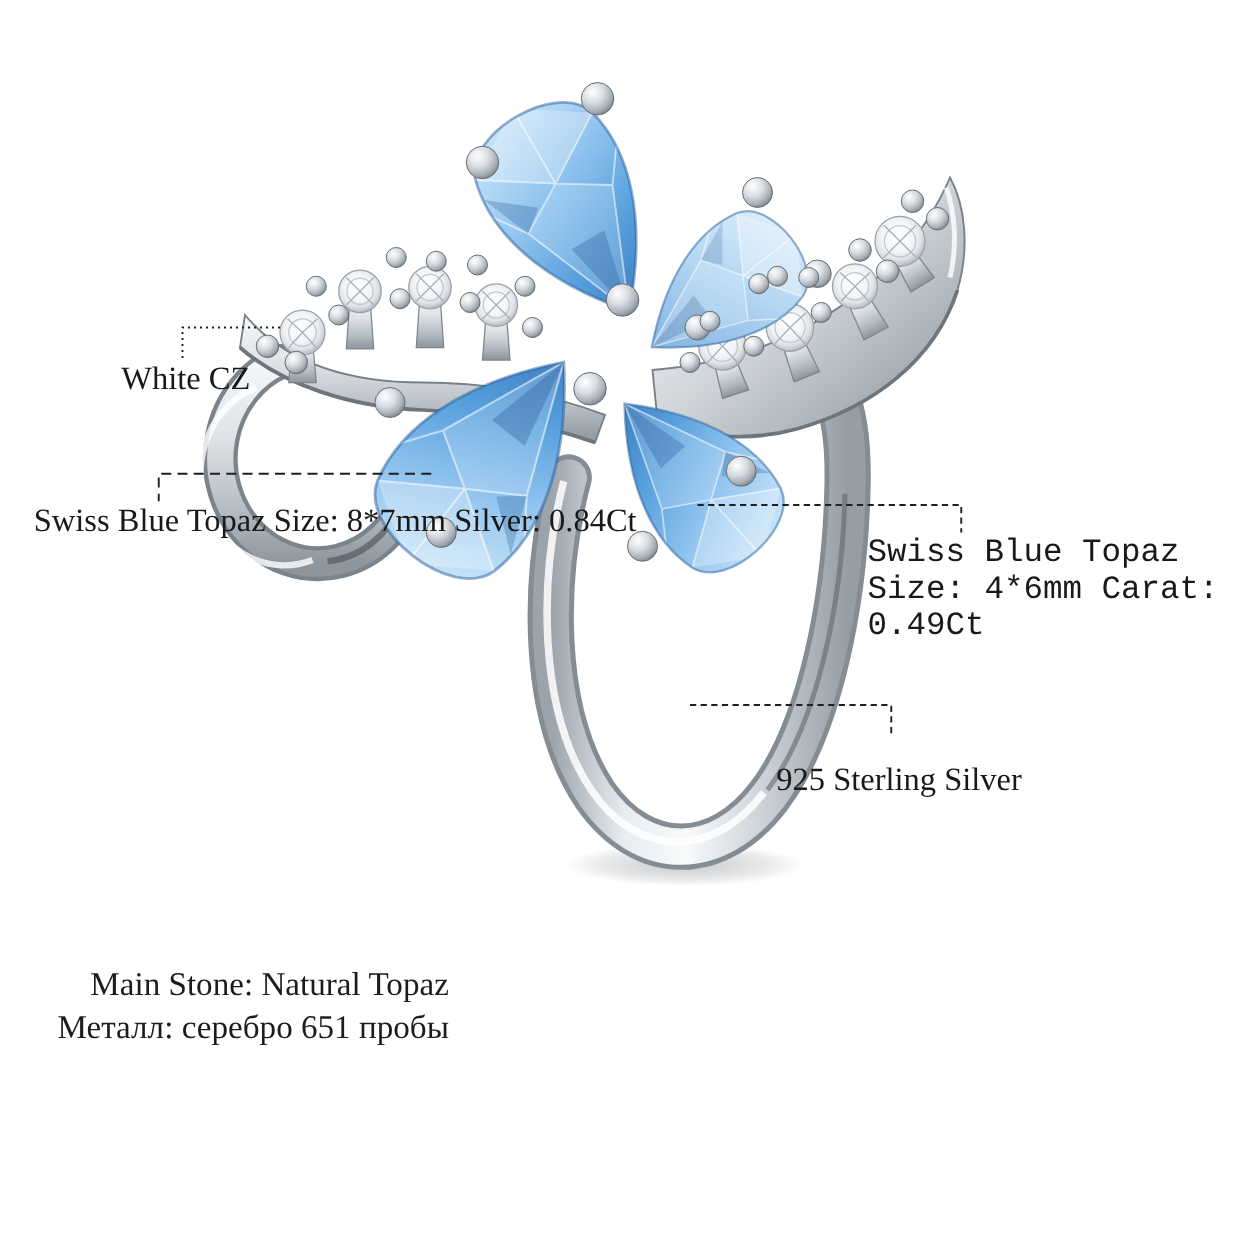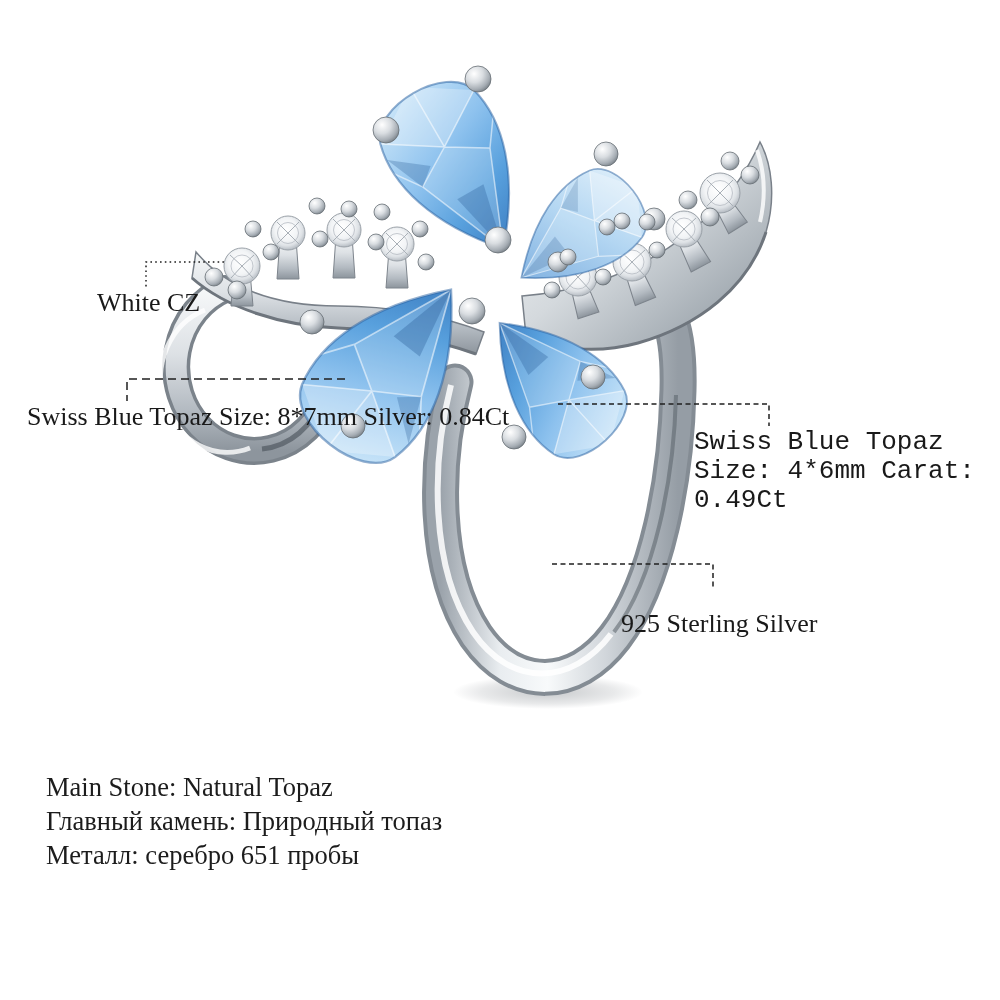--- a/index.html
+++ b/index.html
@@ -6,21 +6,21 @@
   .stage{
     position:relative;width:1000px;height:948px;background:#ffffff;
     overflow:hidden;font-family:"Liberation Serif","DejaVu Serif",serif;color:#191919;border-radius:28px;
   }
   .ring-svg{position:absolute;left:0;top:0;width:1000px;height:1000px;}
   .lbl{position:absolute;white-space:nowrap;font-size:26px;line-height:28px;color:#191919;}
   .callout-block{position:absolute;font-size:26px;line-height:28.5px;color:#191919;}
   .specs{
     position:absolute;left:46px;top:770px;font-size:26.5px;line-height:34px;color:#1c1c1c;
   }
-  .specs .ln{display:block;}
+  .specs .ln{display:block;text-align:right;}
   .bd{fill:url(#beadGrad);stroke:#666d74;stroke-width:0.8;}
   .czs{fill:url(#czGrad);stroke:#9aa1a8;stroke-width:1;}
   .czi{fill:none;stroke:#b6bcc3;stroke-width:1;opacity:.8;}
   .czl{fill:none;stroke:#a9b0b7;stroke-width:1;}
   .post{fill:url(#silverBand);stroke:#7d848c;stroke-width:1;}
   .petal-edge{fill:none;stroke:rgba(40,95,160,.5);stroke-width:2;}
   .facet-w{fill:none;stroke:rgba(255,255,255,.55);stroke-width:1.4;}
   .leader{fill:none;stroke:#1f1f1f;stroke-width:1.5;}
 </style>
 </head>
@@ -250,17 +250,16 @@
   <div class="callout-block" style="left:694px;top:428px;line-height:29px;font-family:Liberation Mono, monospace;">
     <span class="ln">Swiss Blue Topaz</span>
     <span class="ln">Size: 4*6mm</span>
     <span class="ln">Carat: 0.49Ct</span>
   </div>
 
   <div class="lbl" style="left:621px;top:594px;margin-top:16px;">925 Sterling Silver</div>
 
   <div class="specs">
     <span class="ln">Main Stone: Natural Topaz</span>
-    <span class="ln">Главный камень: Природный топаз</span>
     <span class="ln">Металл: серебро 651 пробы</span>
   </div>
 
 </div>
 
 </body></html>

